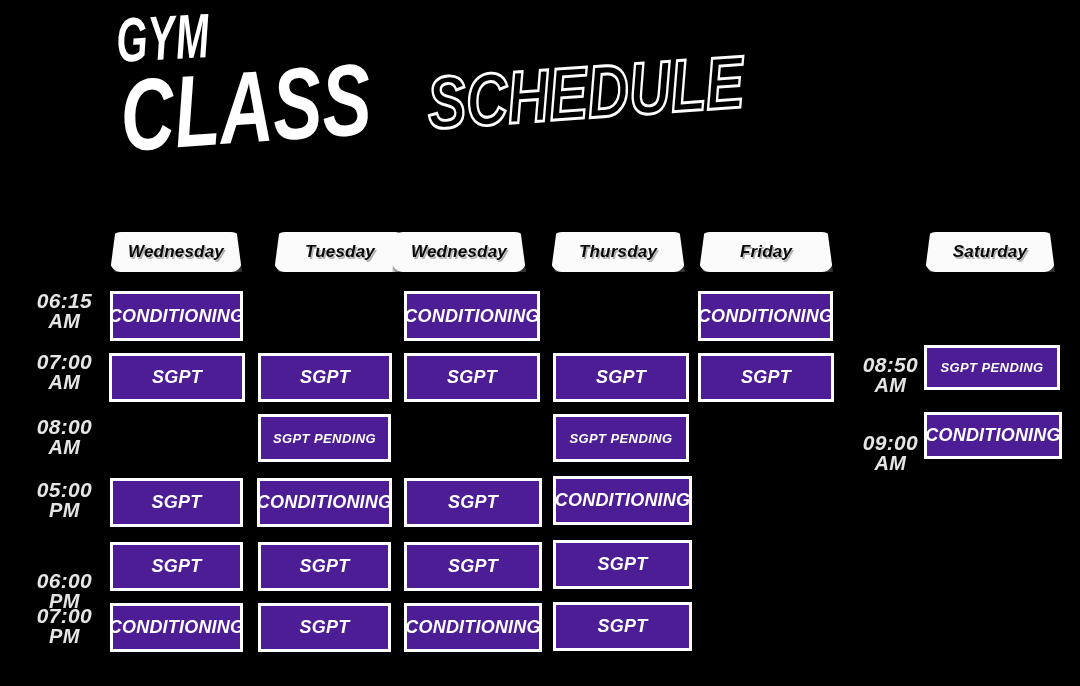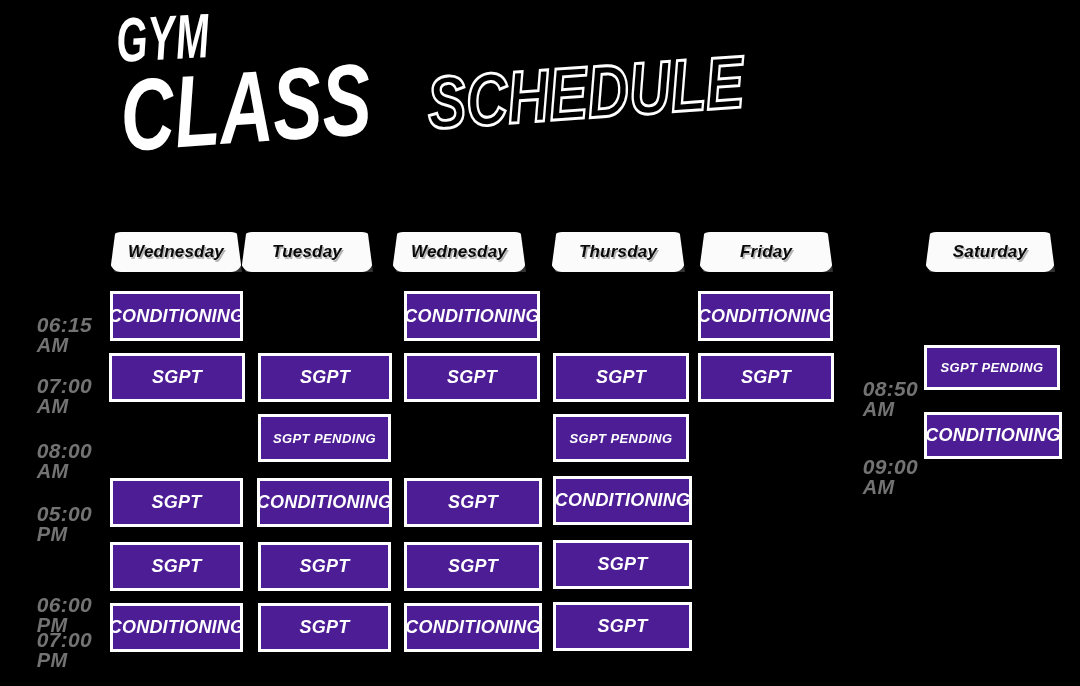--- a/index.html
+++ b/index.html
@@ -93,30 +93,29 @@
     font-style: italic;
     font-size: 17px;
     letter-spacing: 0.2px;
     white-space: nowrap;
     text-shadow: 1.5px 1.5px 0 rgba(120,120,120,0.55);
   }
 
   
   .time-label {
     position: absolute;
-    text-align: left;
-    font-family: "Liberation Sans", sans-serif;
-    font-weight: bold;
-    font-style: italic;
-    color: #737373;
+    text-align: center;
+    font-family: "Liberation Sans", sans-serif;
+    font-weight: bold;
+    font-style: italic;
+    color: #e5e5e5;
     line-height: 21px;
     font-size: 21px;
     letter-spacing: 0.3px;
     white-space: nowrap;
-    margin-top: 24px;
   }
   .time-label .t-hour { display: block; }
   .time-label .t-mer  { display: block; font-size: 20px; }
 
   
   .cell {
     position: absolute;
     box-sizing: border-box;
     background: #4c1d95;
     border: 3px solid #ffffff;
@@ -144,21 +143,21 @@
   <div id="title-main-wrap">
     <span id="title-class">CLASS</span>
     <span id="title-schedule">SCHEDULE</span>
   </div>
 </div>
 
 <div id="schedule-grid">
     <div class="day-banner" style="left: 110px; top: 232px; width: 132px;">
       <span class="day-banner-label">Wednesday</span>
     </div>
-    <div class="day-banner" style="left: 241px; top: 232px; width: 132px;">
+    <div class="day-banner" style="left: 274px; top: 232px; width: 132px;">
       <span class="day-banner-label">Tuesday</span>
     </div>
     <div class="day-banner" style="left: 392px; top: 232px; width: 134px;">
       <span class="day-banner-label">Wednesday</span>
     </div>
     <div class="day-banner" style="left: 551px; top: 232px; width: 134px;">
       <span class="day-banner-label">Thursday</span>
     </div>
     <div class="day-banner" style="left: 699px; top: 232px; width: 134px;">
       <span class="day-banner-label">Friday</span>

